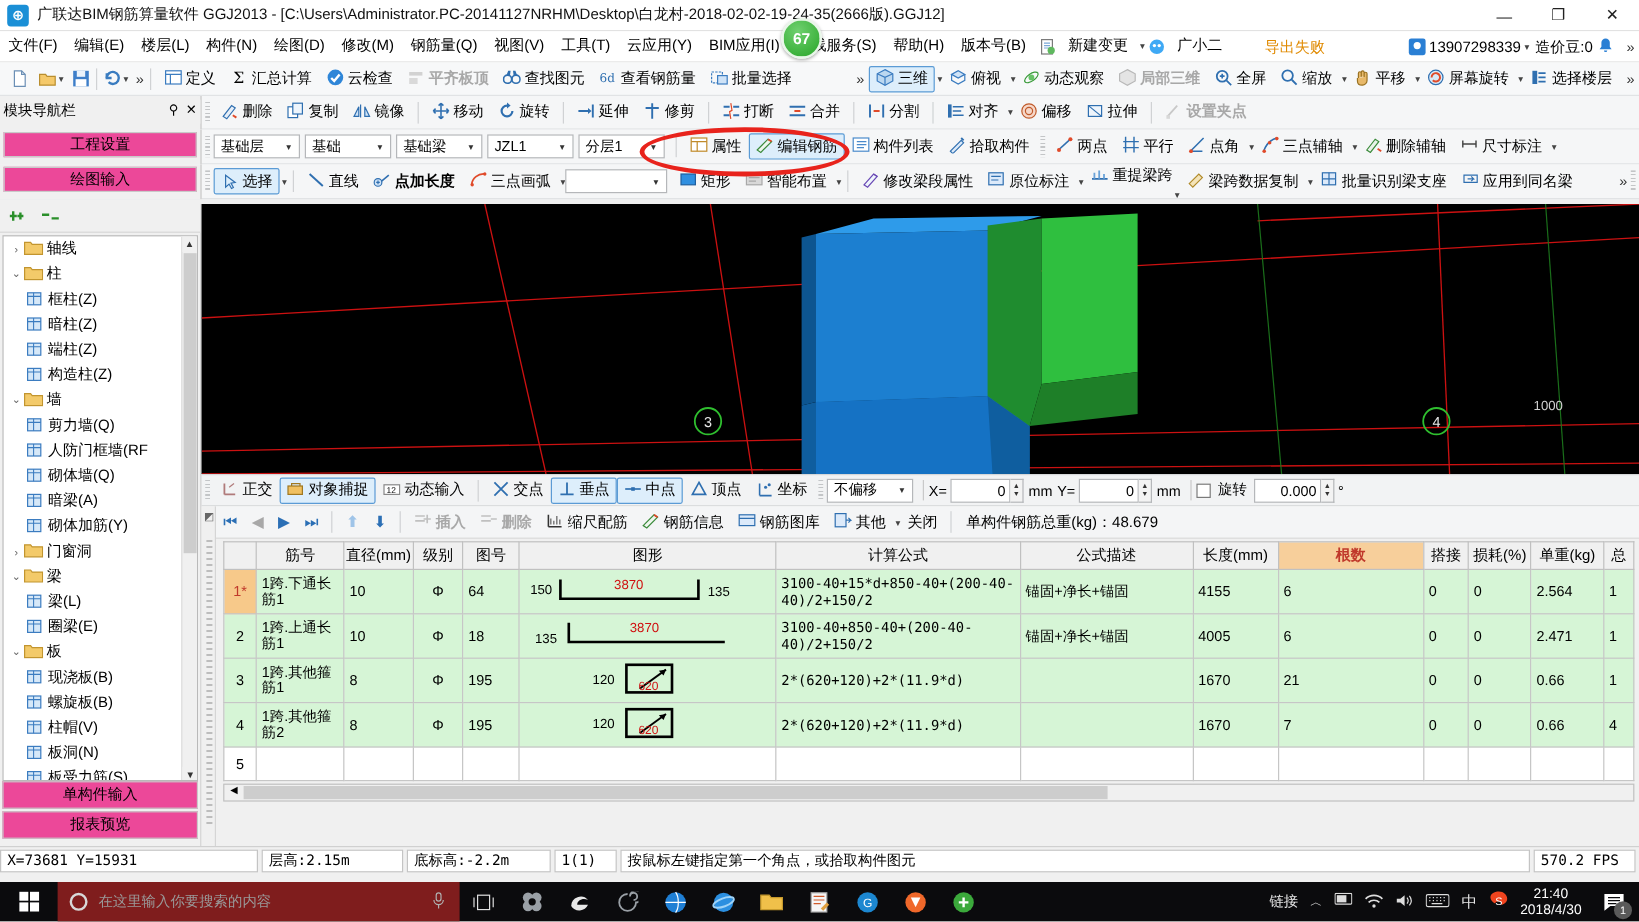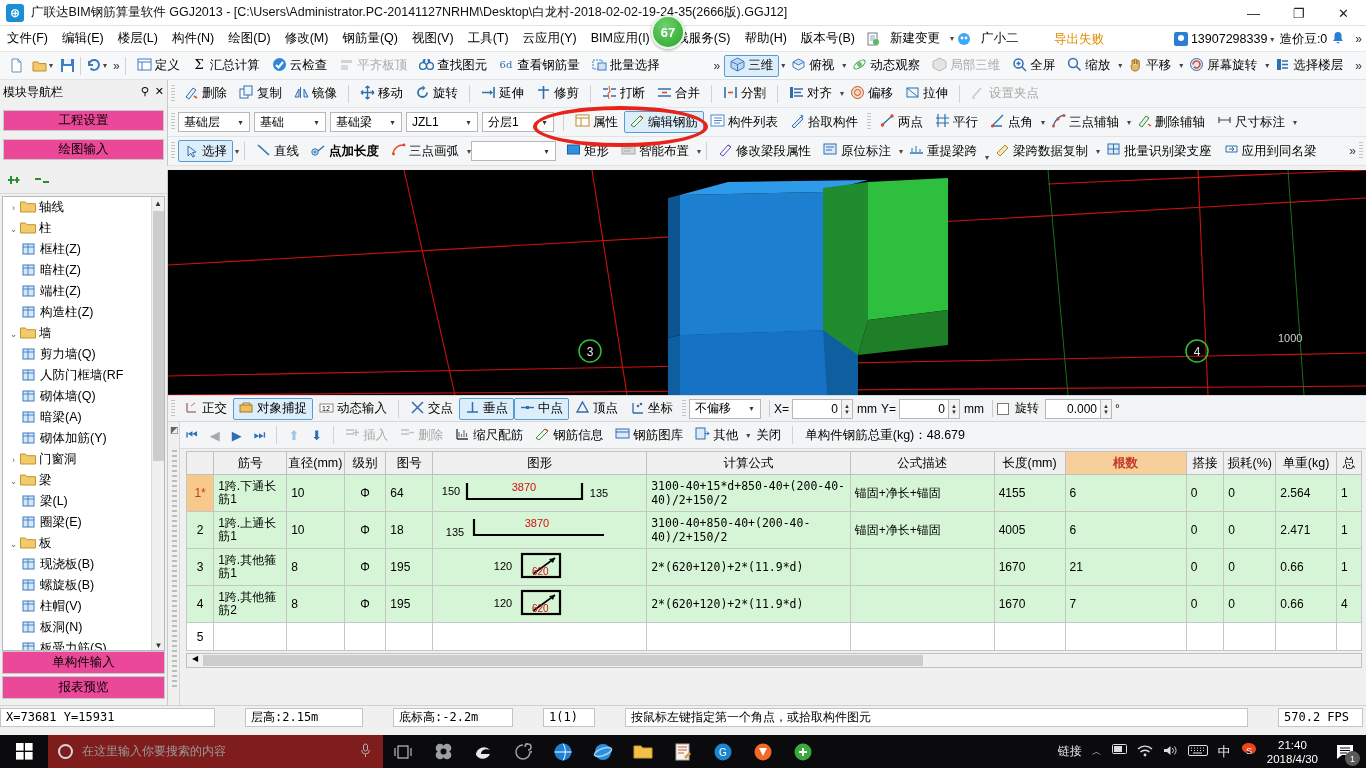--- a/index.html
+++ b/index.html
@@ -55,21 +55,21 @@
     color:#fff; font-size:13px; font-weight:bold; display:flex; align-items:center;
     justify-content:center; box-shadow:0 1px 3px rgba(0,0,0,.35); z-index:30;
   }
 
   
   .tbrow { height:28px; display:flex; align-items:center; background:#f5f6f7;
            border-bottom:1px solid #e1e3e5; position:relative;}
   .tbrow.r1 { background:#f7f8f9; }
   .tbtn { display:flex; align-items:center; gap:3px; padding:2px 5px; height:22px;
           white-space:nowrap; font-size:12.5px; border:1px solid transparent; border-radius:2px;}
-  .tbtn.disabled{ color:#a8a8a8; }
+  .tbtn.disabled{ color:#a8a8a8;font-weight:bold; }
   .tbtn.active{ background:#ddeefb; border:1px solid #5b9bd5;}
   .vsep { width:1px; height:18px; background:#d0d2d4; margin:0 5px; }
   .grip { width:4px;height:18px;margin:0 3px;
       background: repeating-linear-gradient(to bottom,#c3c5c7 0 1px,transparent 1px 3px);
   }
   .ic { width:15px;height:15px; display:inline-block; flex:none;}
   .caret { font-size:8px; color:#444; margin-left:2px;}
 
   
   .combo { height:20px; border:1px solid #b5b7ba; background:#fff; display:flex;
@@ -144,21 +144,21 @@
   td.cell-hl { background:#a8ddd4; }
   .rebar-name { line-height:13px; font-size:12px; }
   .formula { font-size:11.5px; line-height:13px; font-family:"DejaVu Sans Mono","Liberation Mono",monospace;}
   .tbl-scroll { height:15px; background:#f0f0f0; border:1px solid #c0c0c0; position:relative;
      margin-top:2px;}
   .tbl-thumb { position:absolute; left:16px; top:1px; height:11px; width:720px; background:#cdcdcd;}
 
   
   .statusbar { position:absolute; left:0; top:705px; width:1366px; height:23px;
      background:#f0f0f0; display:flex; align-items:center; font-size:12px;
-     font-family:"DejaVu Sans Mono","Liberation Mono",monospace; border-top:1px solid #d0d0d0;gap:27px;}
+     font-family:"DejaVu Sans Mono","Liberation Mono",monospace; border-top:1px solid #d0d0d0;}
   .sb-cell { height:19px; border:1px solid #c4c4c4; background:#fff; display:flex;
      align-items:center; padding:0 5px; margin-right:3px; white-space:nowrap;}
 
   
   .taskbar { position:absolute; left:0; top:735px; width:1366px; height:33px; background:#0b0b0d;
      display:flex; align-items:center; }
   .start { width:48px;height:33px;display:flex;align-items:center;justify-content:center;}
   .searchbox { width:335px;height:33px;background:#7f1d1d;display:flex;align-items:center;
      padding-left:10px; gap:9px; color:#9a9a9a; font-size:12px;}
   .circ { width:15px;height:15px;border:2px solid #d8d8d8;border-radius:50%;}
@@ -783,21 +783,21 @@
         <span style="display: flex; align-items: center;">
           <div class="tbtn">
             <span><svg class="ic" width="15" height="15" viewBox="0 0 15 15">
                 <rect x="1" y="2" width="12" height="10" fill="#dceafa" stroke="#2f6fb0"></rect>
                 <path d="M3 5h8M3 8h6" stroke="#2f6fb0"></path>
               </svg></span>
             <span>原位标注</span>
           </div>
           <span class="caret">▾</span>
         </span>
-        <span style="display: flex; align-items: flex-end;">
+        <span style="display: flex; align-items: flex-end; flex-direction: column;">
           <div class="tbtn">
             <span><svg class="ic" width="15" height="15" viewBox="0 0 15 15">
                 <path d="M1 11h13" stroke="#2f6fb0" stroke-width="1.5"></path>
                 <path d="M3 11V6M7 11V4M11 11V7" stroke="#6aa3d8" stroke-width="1.5"></path>
               </svg></span>
             <span>重提梁跨</span>
           </div>
           <span class="caret">▾</span>
         </span>
         <span style="display: flex; align-items: center;">

